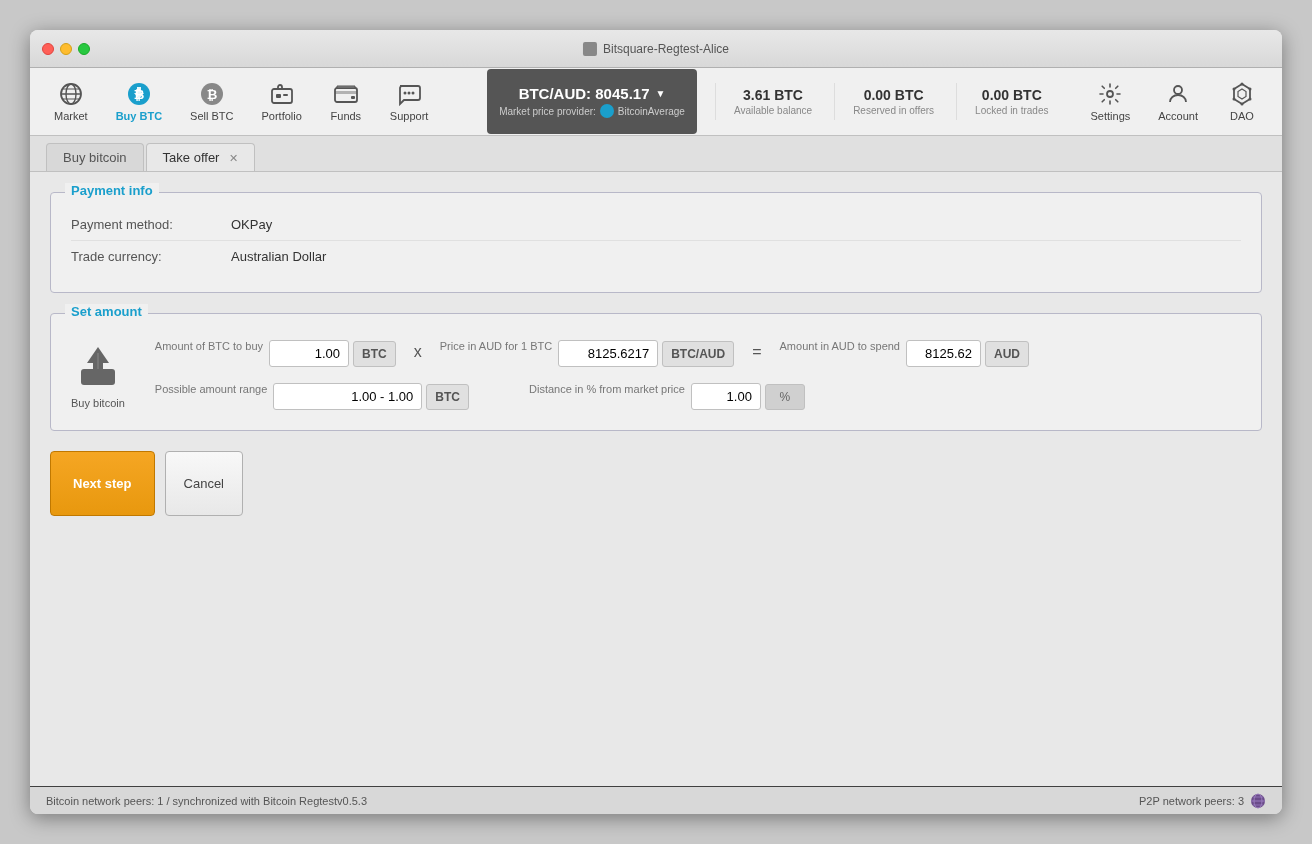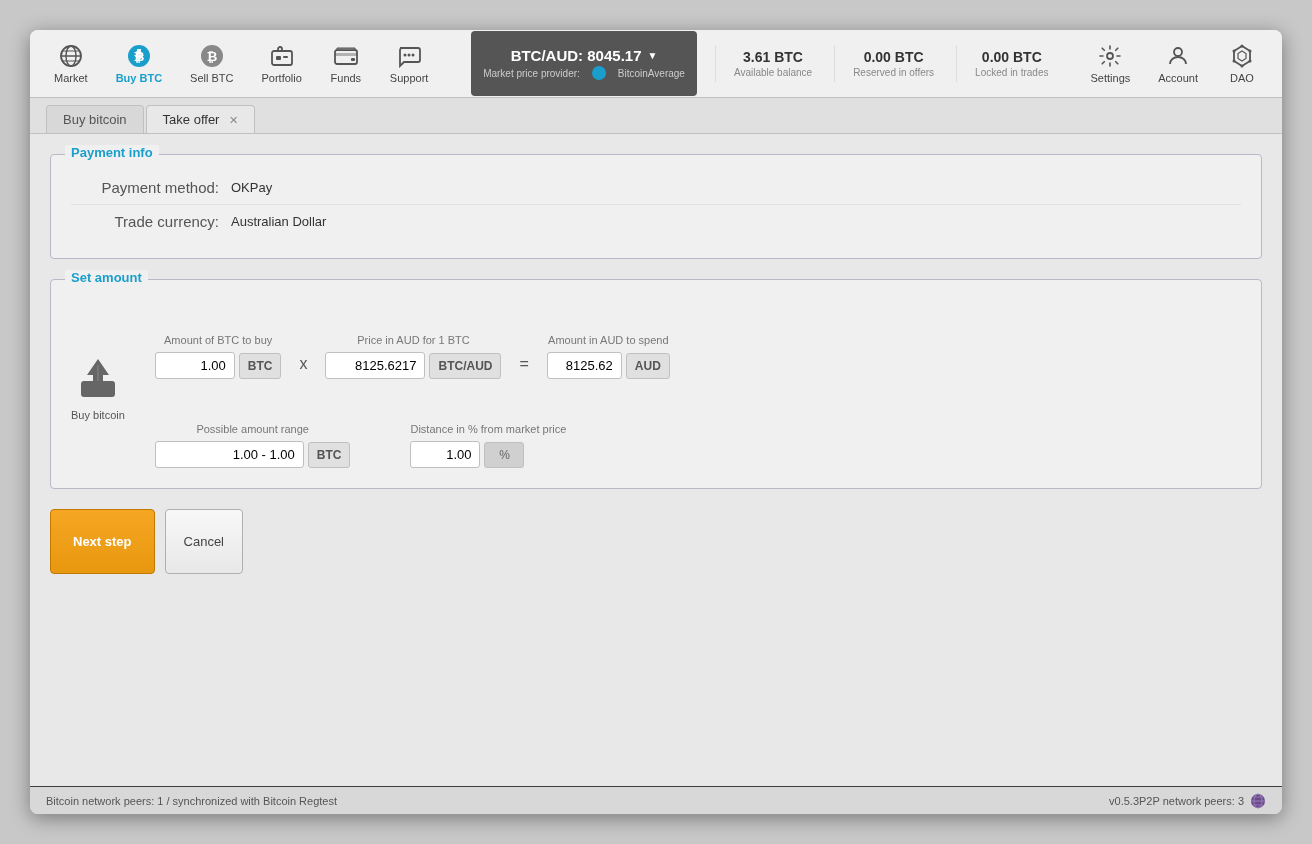--- a/index.html
+++ b/index.html
@@ -113,21 +113,21 @@
       font-weight: 600;
       display: flex;
       align-items: center;
       gap: 6px;
     }
     .market-price-sub {
       font-size: 10px;
       color: #ccc;
       display: flex;
       align-items: center;
-      gap: 12px;
+      gap: 4px;
       margin-top: 2px;
     }
     .dropdown-arrow { font-size: 10px; }
     
     .balance-group {
       display: flex;
       gap: 4px;
       margin-left: 10px;
     }
     .balance-item {
@@ -212,23 +212,23 @@
     }
     .form-row {
       display: flex;
       align-items: center;
       padding: 8px 0;
       border-bottom: 1px solid #e0e0e0;
     }
     .form-row:last-child { border-bottom: none; }
     .form-label {
       width: 160px;
-      text-align: right;
+      text-align: left;
       color: #555;
-      font-size: 15px;
+      font-size: 13px;
       padding-right: 12px;
     }
     .form-value {
       color: #333;
       font-size: 13px;
     }
     
     .set-amount-inner {
       display: flex;
       align-items: center;
@@ -245,23 +245,22 @@
       width: 50px;
       height: 50px;
     }
     .buy-icon-label {
       font-size: 11px;
       color: #555;
       text-align: center;
     }
     .field-group {
       display: flex;
-      flex-direction: column;
+      flex-direction: row;
       gap: 6px;
-      margin-top: 28px;
     }
     .field-label {
       font-size: 11px;
       color: #777;
       text-align: center;
       white-space: nowrap;
     }
     .field-row {
       display: flex;
       align-items: center;
@@ -351,21 +350,21 @@
       border-top: 1px solid #404040;
       display: flex;
       align-items: center;
       padding: 0 16px;
       font-size: 11px;
       color: #555;
       flex-shrink: 0;
     }
     .statusbar-center {
       flex: 1;
-      text-align: right;
+      text-align: left;
     }
     .statusbar-right {
       display: flex;
       align-items: center;
       gap: 6px;
     }
     .bitcoinaverage-logo {
       width: 14px;
       height: 14px;
       background: #1a9fcc;
@@ -378,20 +377,31 @@
       display: flex;
       align-items: center;
       justify-content: center;
     }
   </style>
 </head>
 <body>
 
 <div class="window">
 
+  <div class="titlebar">
+    <div class="traffic-lights">
+      <div class="traffic-light close"></div>
+      <div class="traffic-light minimize"></div>
+      <div class="traffic-light maximize"></div>
+    </div>
+    <div class="titlebar-title">
+      <span class="titlebar-icon"></span>
+      <span>Bitsquare-Regtest-Alice</span>
+    </div>
+  </div>
 
   <div class="navbar">
 
     <div class="nav-item">
       <div class="nav-icon-svg">
         <svg width="24" height="24" viewBox="0 0 24 24" fill="#555">
           <circle cx="12" cy="12" r="10" fill="none" stroke="#555" stroke-width="1.8"></circle>
           <ellipse cx="12" cy="12" rx="5" ry="10" fill="none" stroke="#555" stroke-width="1.4"></ellipse>
           <line x1="2" y1="12" x2="22" y2="12" stroke="#555" stroke-width="1.4"></line>
           <line x1="4" y1="7" x2="20" y2="7" stroke="#555" stroke-width="1.2"></line>

